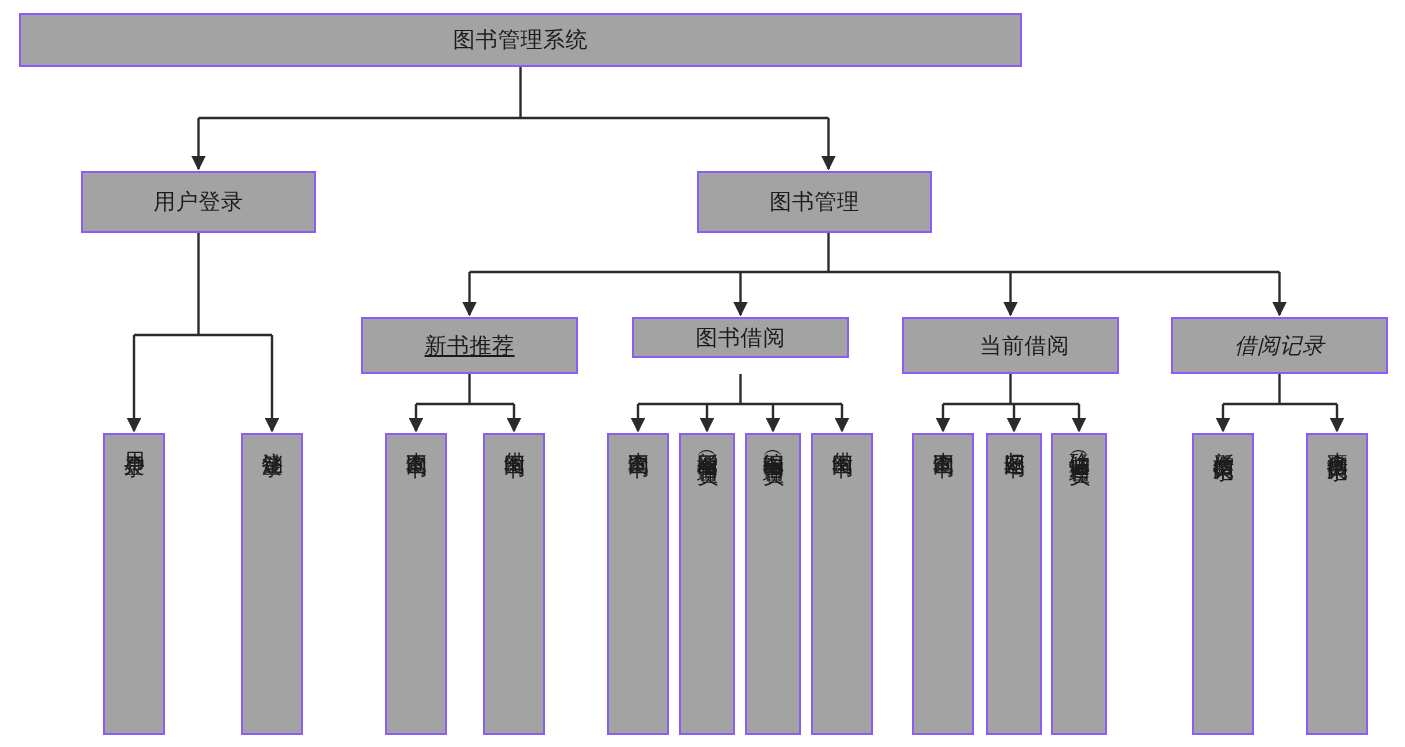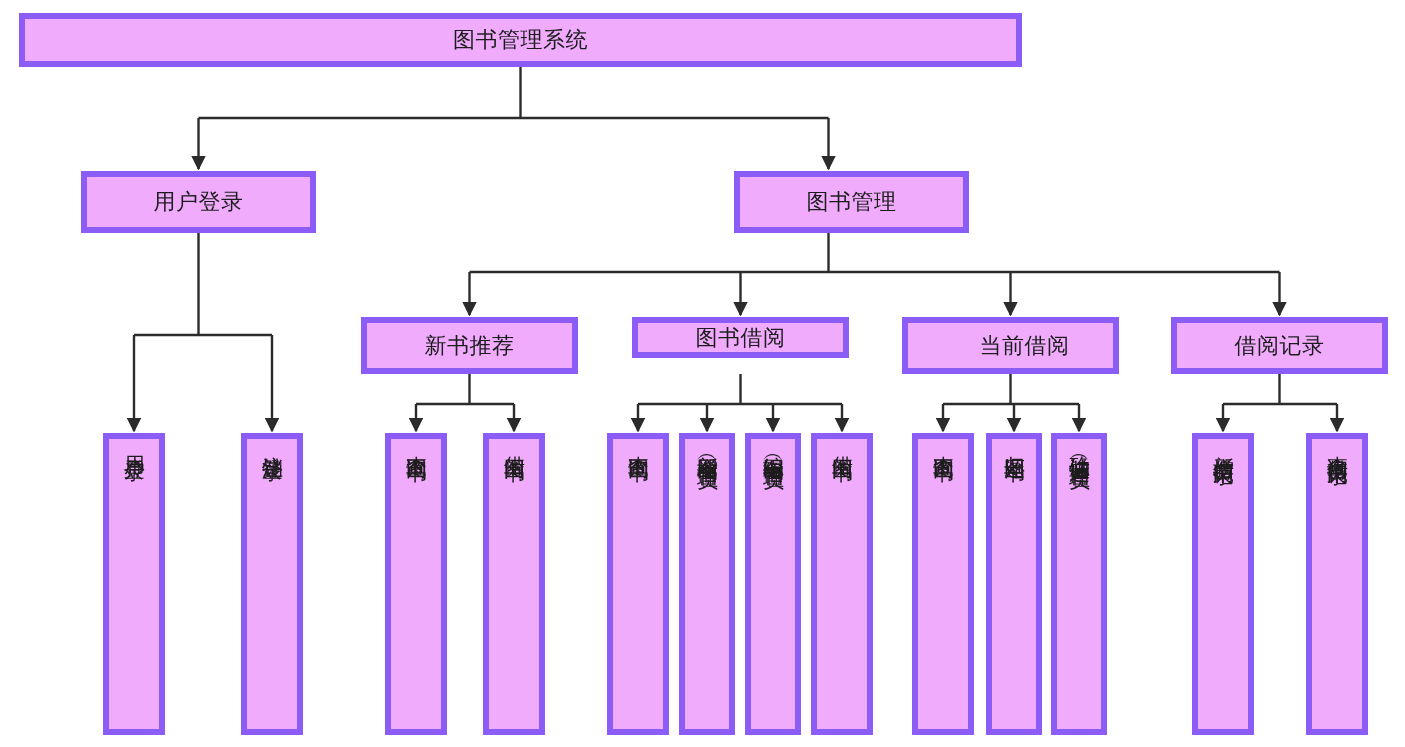--- a/index.html
+++ b/index.html
@@ -23,22 +23,22 @@
     position: absolute;
     left: 0;
     top: 0;
     width: 1405px;
     height: 747px;
     pointer-events: none;
   }
   .node {
     position: absolute;
     box-sizing: border-box;
-    background: #f0abfc;
-    border: 6px solid #8b5cf6;
+    background: #a3a3a3;
+    border: 2px solid #8b5cf6;
     display: flex;
     align-items: center;
     justify-content: center;
     z-index: 2;
   }
   .node .label {
     font-size: 22px;
     line-height: 1.15;
     color: #1c1c1c;
     letter-spacing: 0.5px;
@@ -121,33 +121,33 @@
       </g>
   </svg>
 
   <div id="nodes">
       <div class="node root" style="left: 19px; top: 13px; width: 1003px; height: 54px;">
         <span class="label">图书管理系统</span>
       </div>
       <div class="node level2" style="left: 81px; top: 171px; width: 235px; height: 62px;">
         <span class="label">用户登录</span>
       </div>
-      <div class="node level2" style="left: 734px; top: 171px; width: 235px; height: 62px;">
+      <div class="node level2" style="left: 697px; top: 171px; width: 235px; height: 62px;">
         <span class="label">图书管理</span>
       </div>
-      <div class="node level3" style="left: 361px; top: 317px; width: 217px; height: 57px;">
+      <div class="node level3" style="left: 361px; top: 317px; width: 217px; height: 57px; text-decoration: underline;">
         <span class="label">新书推荐</span>
       </div>
       <div class="node level3" style="left: 632px; top: 317px; width: 217px; height: 41px;">
         <span class="label">图书借阅</span>
       </div>
       <div class="node level3" style="left: 902px; top: 317px; width: 217px; height: 57px; padding-left: 28px;">
         <span class="label">当前借阅</span>
       </div>
-      <div class="node level3" style="left: 1171px; top: 317px; width: 217px; height: 57px;">
+      <div class="node level3" style="left: 1171px; top: 317px; width: 217px; height: 57px; font-style: italic;">
         <span class="label">借阅记录</span>
       </div>
       <div class="node leaf pad-top" style="left: 103px; top: 433px; width: 62px; height: 302px;">
         <span class="label">用户登录</span>
       </div>
       <div class="node leaf pad-top" style="left: 241px; top: 433px; width: 62px; height: 302px;">
         <span class="label">注销登录</span>
       </div>
       <div class="node leaf pad-top" style="left: 385px; top: 433px; width: 62px; height: 302px;">
         <span class="label">查询图书</span>

